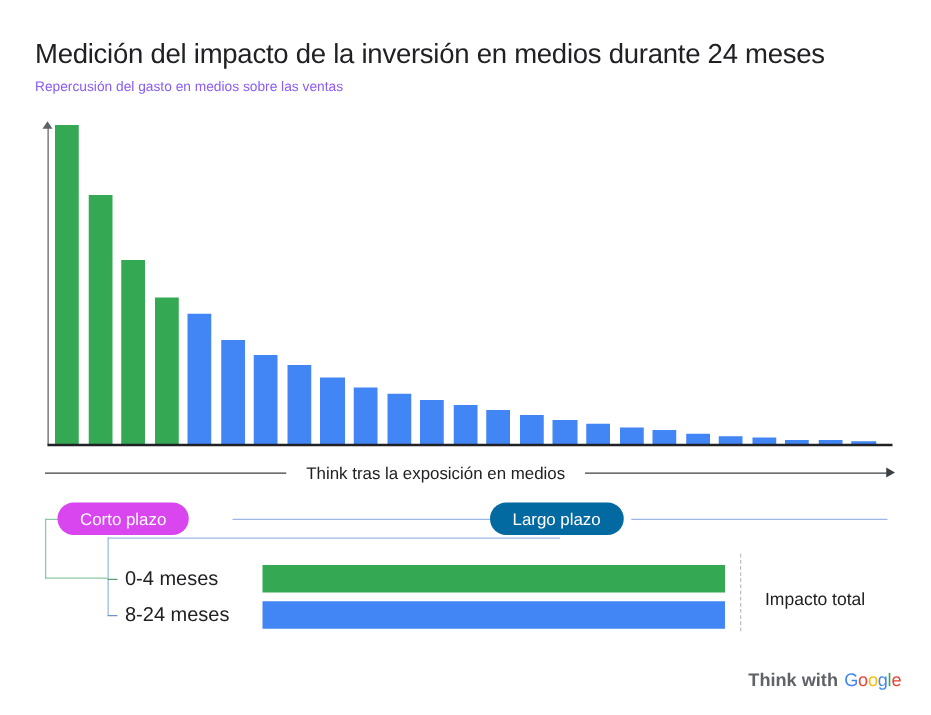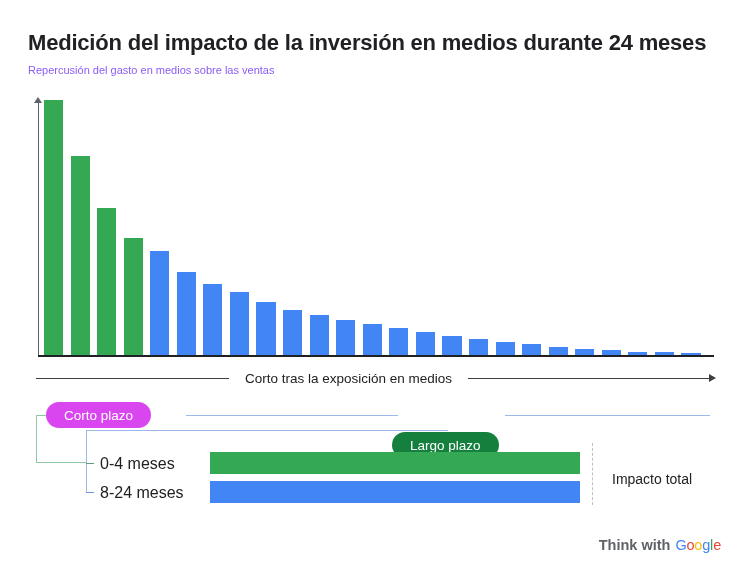--- a/index.html
+++ b/index.html
@@ -15,21 +15,21 @@
     color: #202124;
     overflow: hidden;
   }
 
   
   #page-title {
     position: absolute;
     left: 28px;
     top: 30px;
     font-size: 22px;
-    font-weight: 700;
+    font-weight: 400;
     letter-spacing: -0.2px;
     color: #202124;
     white-space: nowrap;
   }
   #page-subtitle {
     position: absolute;
     left: 28px;
     top: 64px;
     font-size: 11px;
     font-weight: 400;
@@ -130,22 +130,21 @@
     box-sizing: border-box;
   }
   #pill-short {
     left: 46px;
     top: 402px;
     background: #d946ef;
   }
   #pill-long {
     left: 392px;
     top: 402px;
-    background: #15803d;
-    margin-top: 30px;
+    background: #0369a1;
   }
   .pill-rule {
     position: absolute;
     height: 1px;
     top: 415px;
   }
   #pill-rule-a { left: 36px;  width: 14px;  background: #8fc8a6; }
   #pill-rule-b { left: 186px; width: 212px; background: #9bb8e8; }
   #pill-rule-c { left: 505px; width: 205px; background: #9bb8e8; }
 
@@ -261,21 +260,21 @@
       <div class="bar bar-long" style="left: 557.76px; width: 19.1232px; height: 5.632px;"></div>
       <div class="bar bar-long" style="left: 584.32px; width: 19.1232px; height: 4.096px;"></div>
       <div class="bar bar-long" style="left: 610.88px; width: 19.1232px; height: 3.584px;"></div>
       <div class="bar bar-long" style="left: 637.44px; width: 19.1232px; height: 3.072px;"></div>
     </div>
   <div id="x-axis"></div>
 </div>
 
 <div id="axis-caption-row">
   <div id="axis-rule-left" class="axis-rule"></div>
-  <div id="axis-caption-text">Corto tras la exposición en medios</div>
+  <div id="axis-caption-text">Think tras la exposición en medios</div>
   <div id="axis-rule-right" class="axis-rule"></div>
   <div id="axis-arrow-right"></div>
 </div>
 
 <div id="pill-rule-a" class="pill-rule"></div>
 <div id="pill-rule-b" class="pill-rule"></div>
 <div id="pill-rule-c" class="pill-rule"></div>
 
 <div id="pill-short" class="pill">
   <span>Corto plazo</span>

